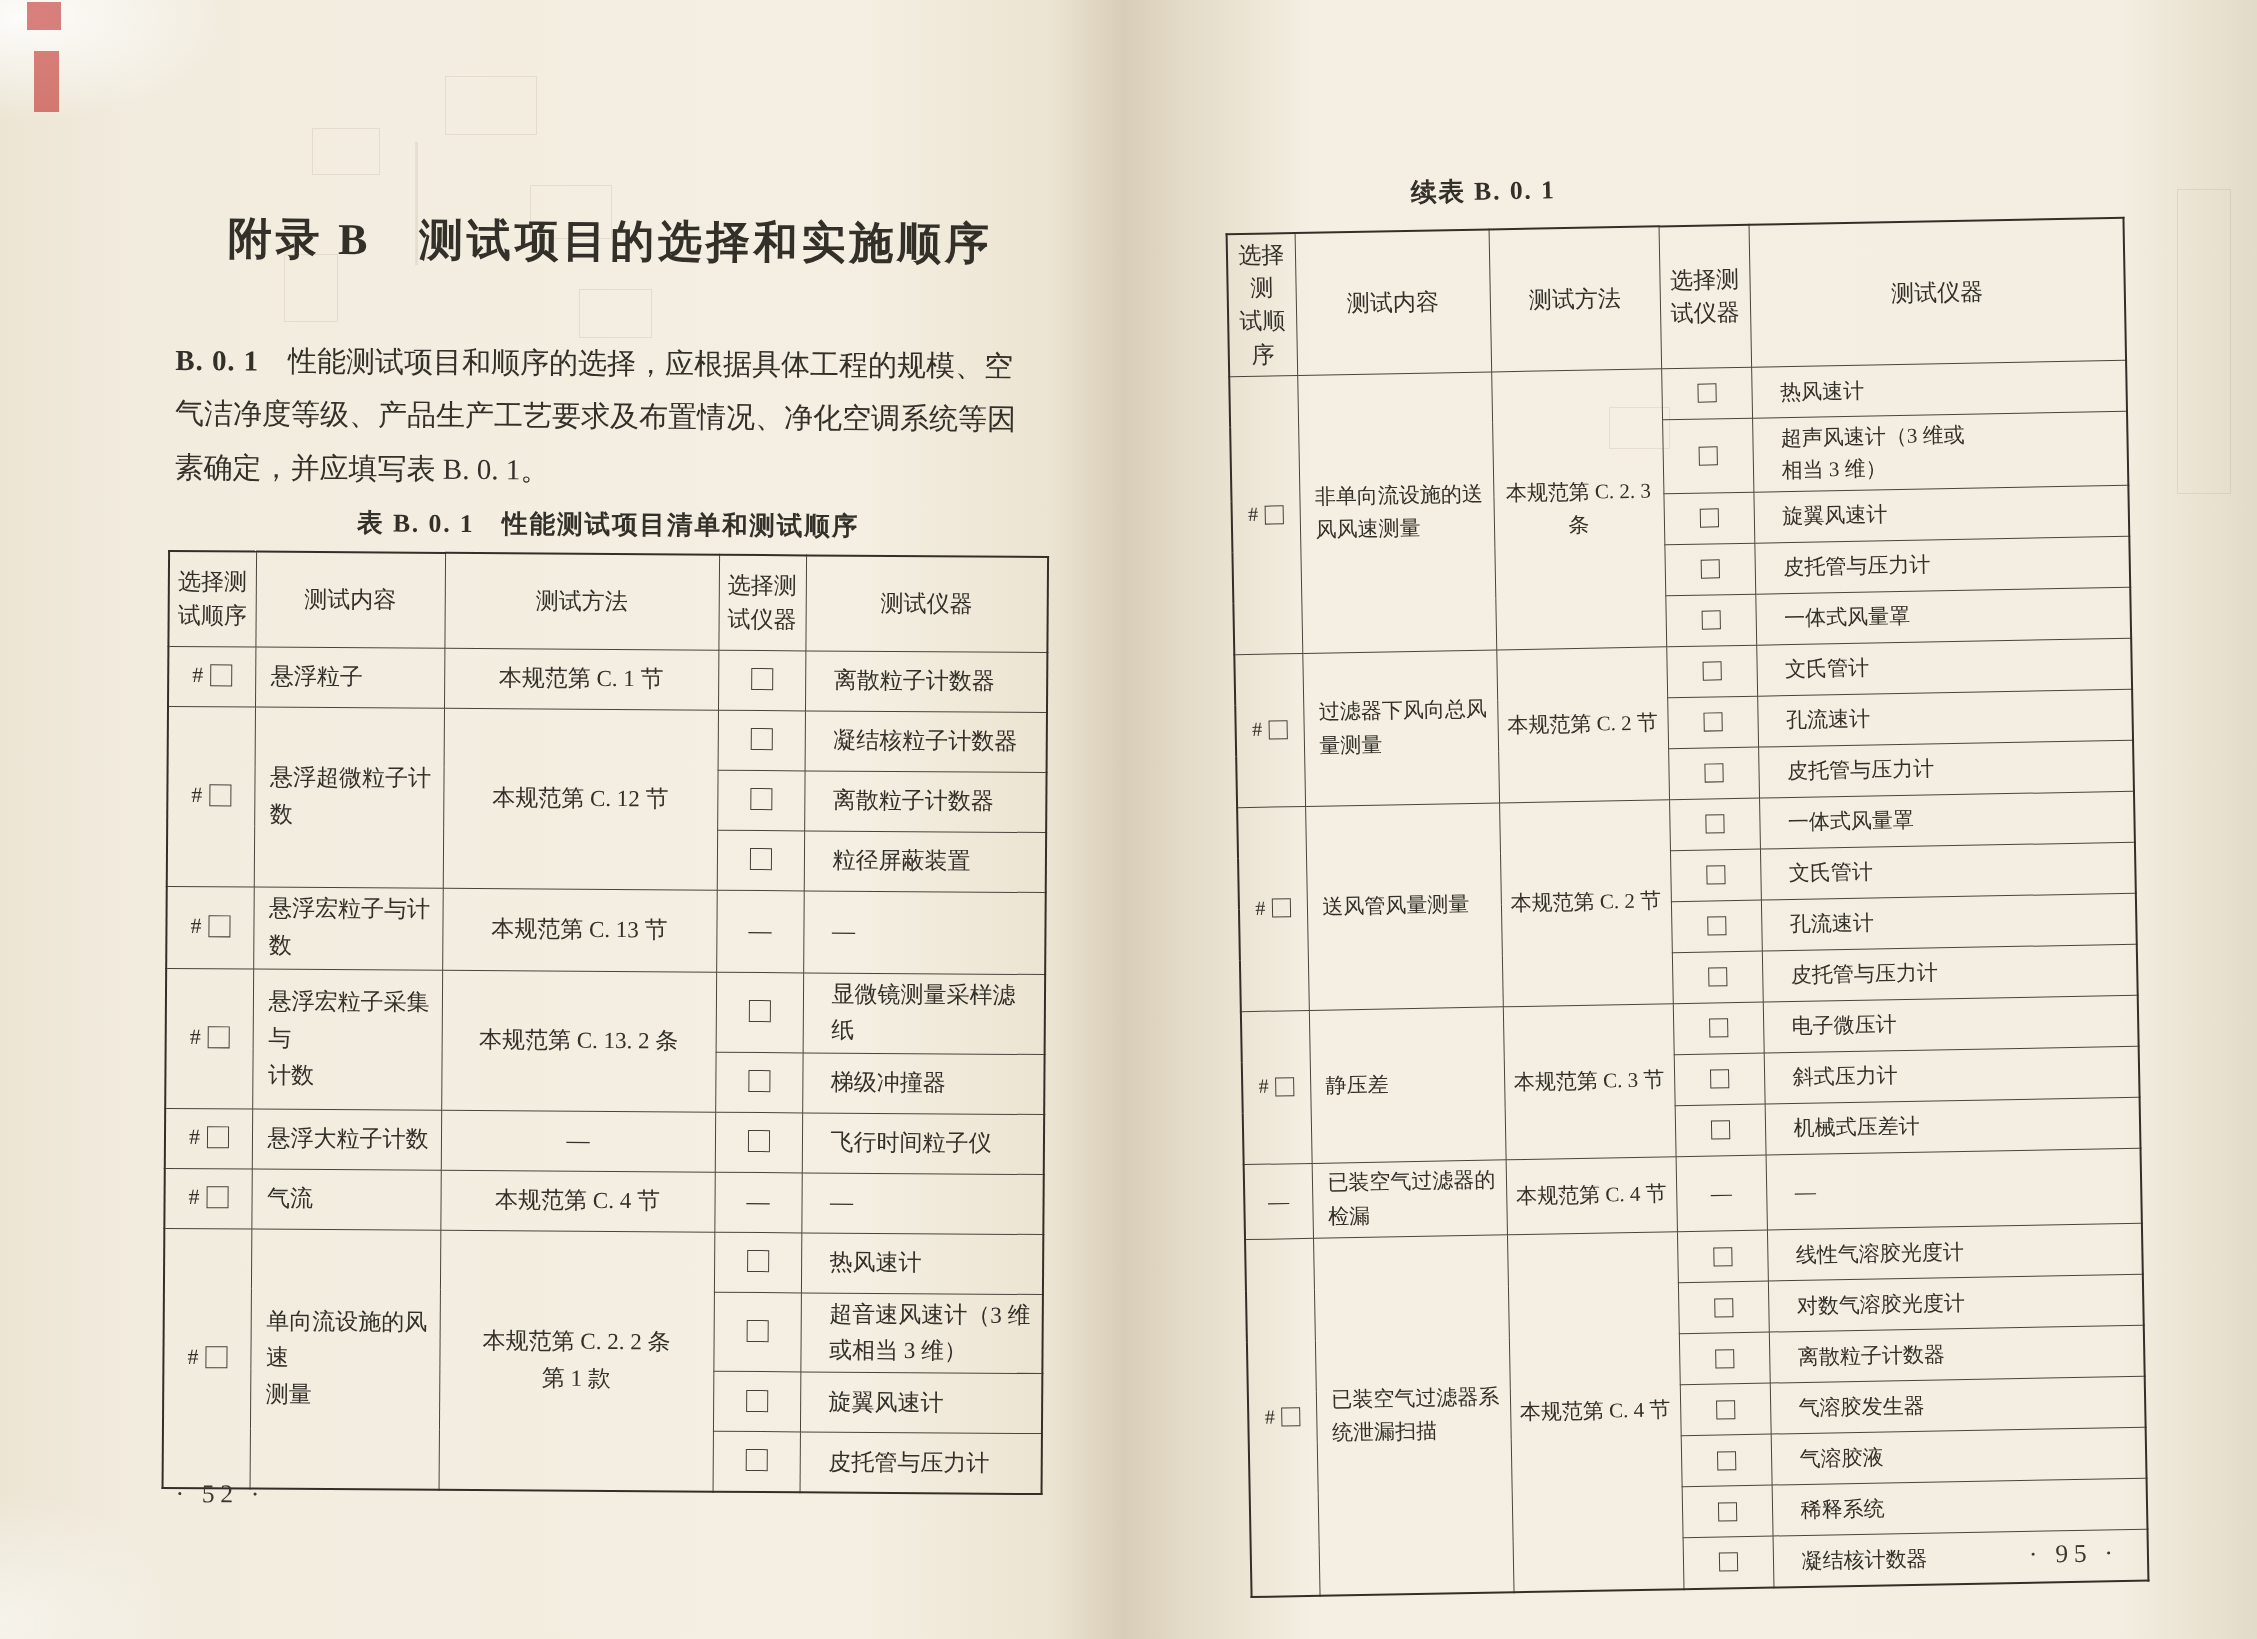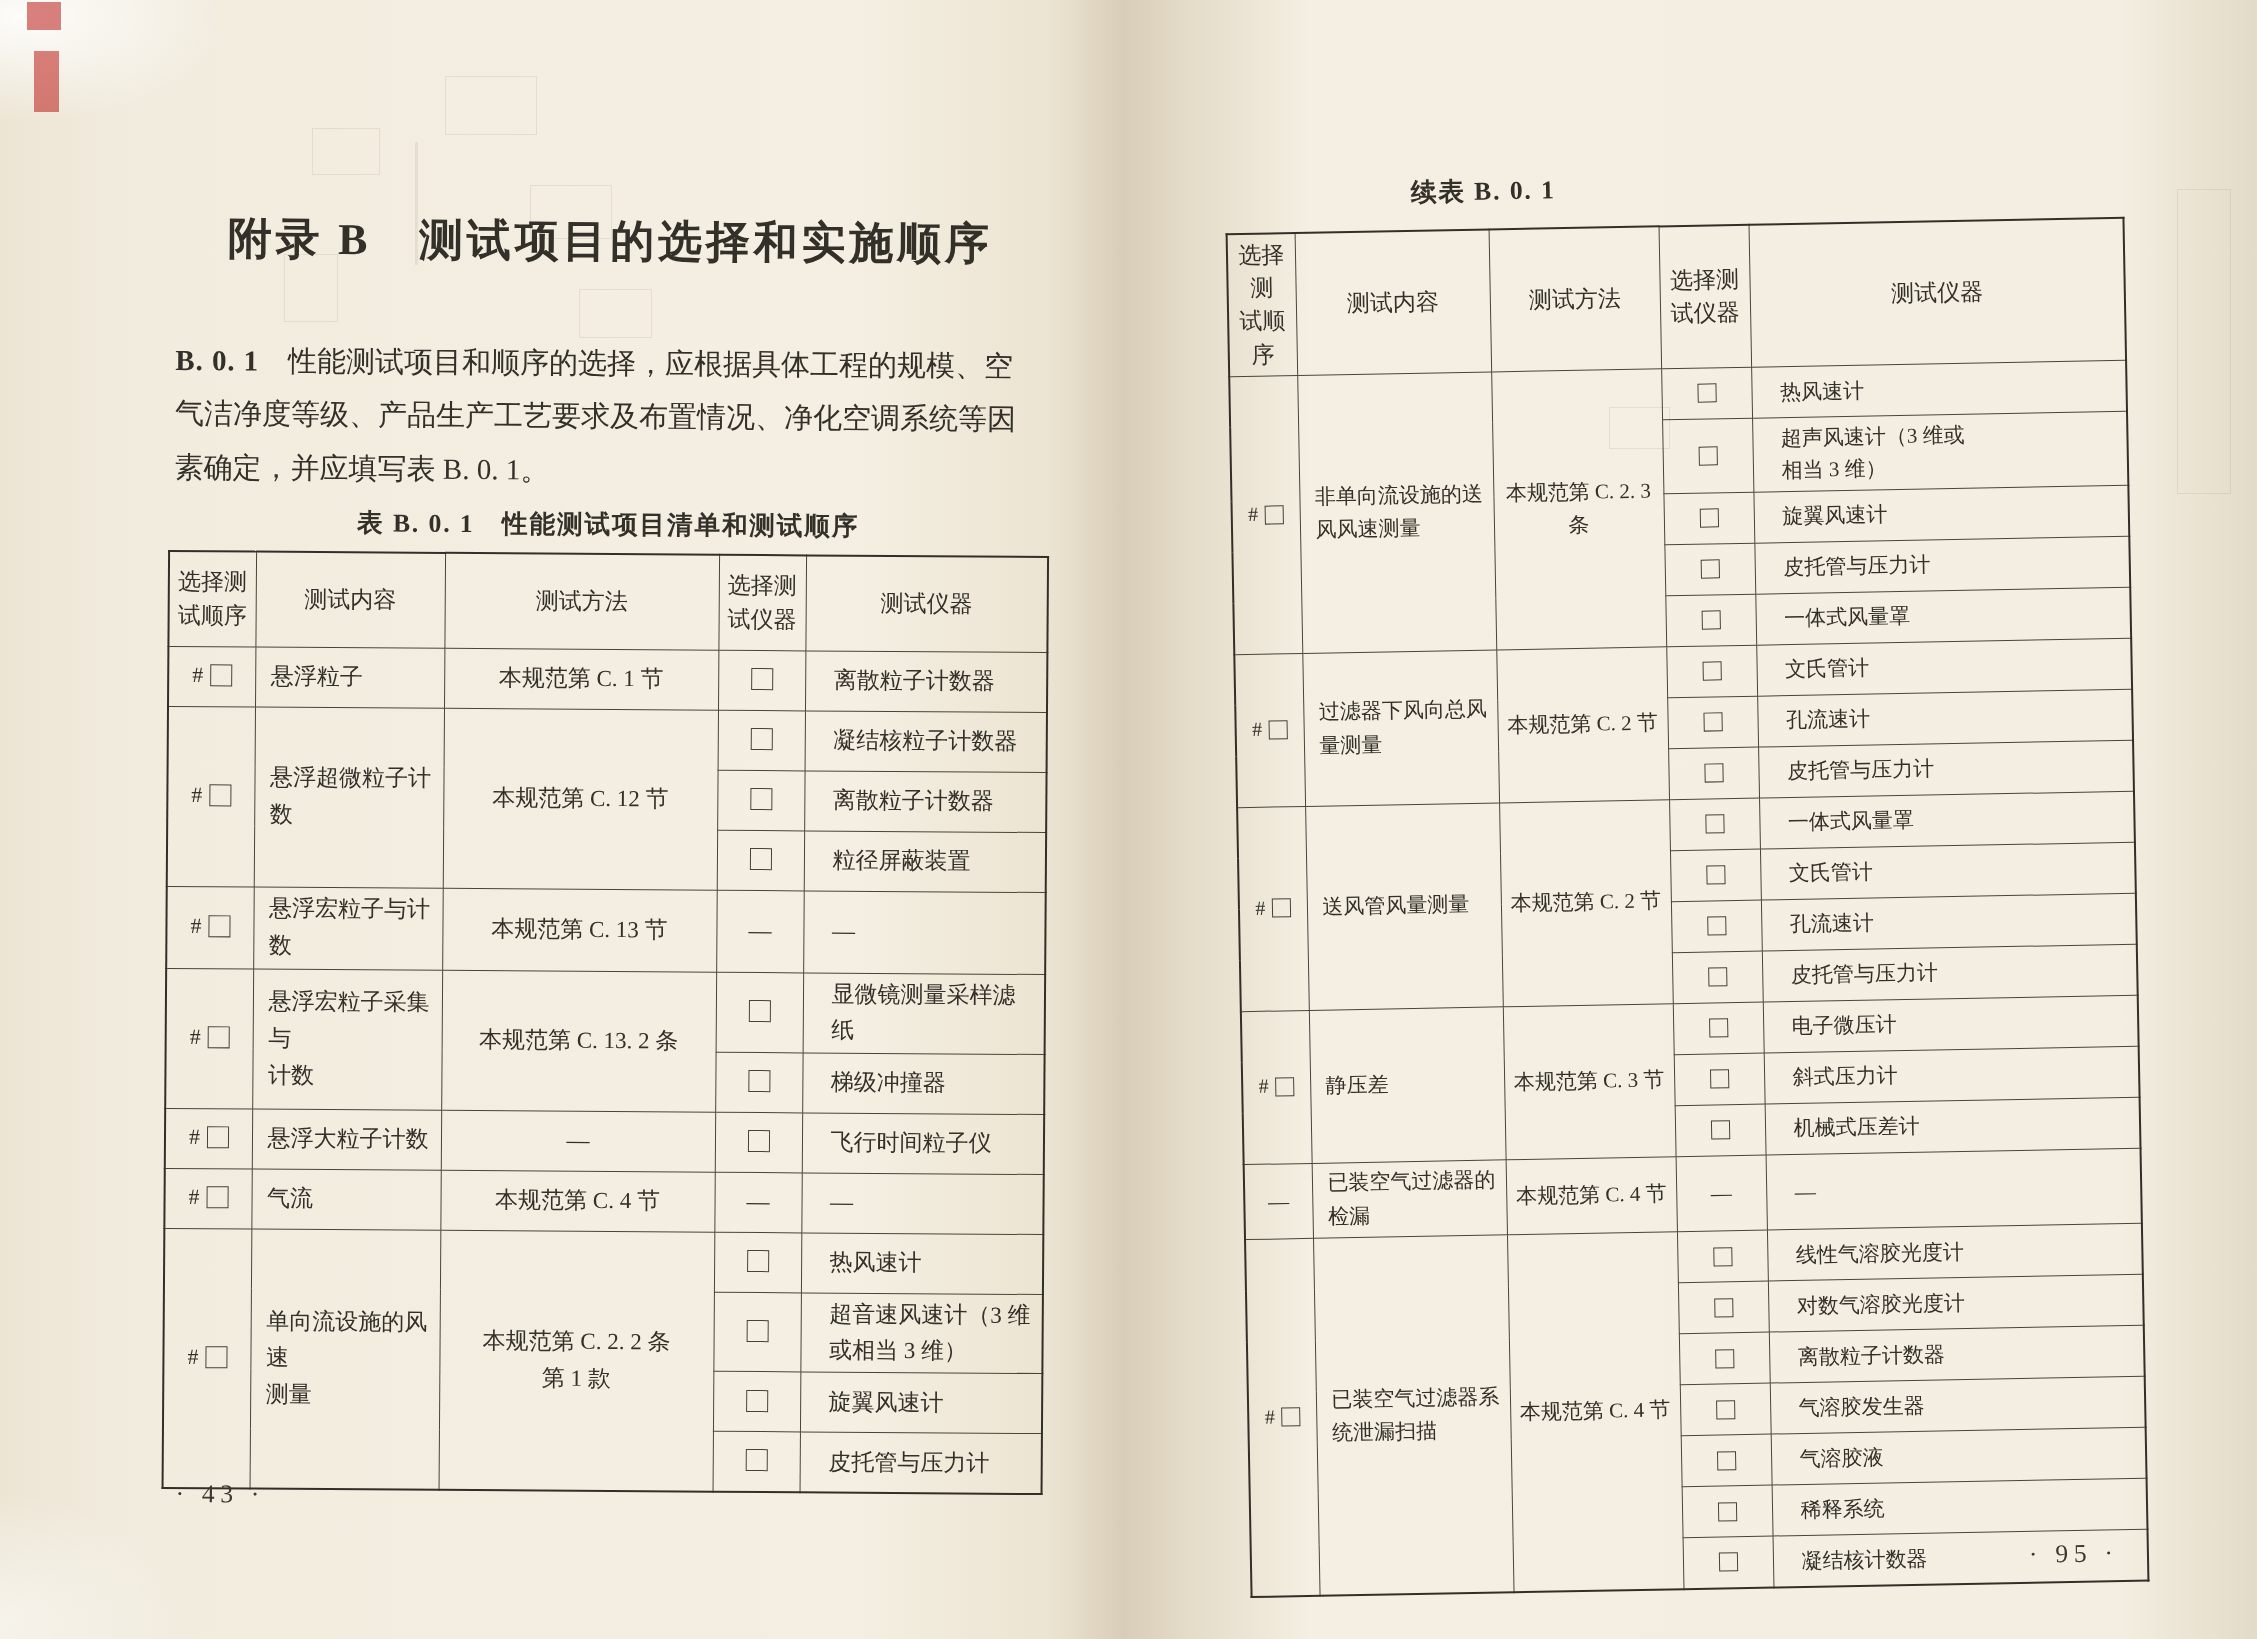--- a/index.html
+++ b/index.html
@@ -174,21 +174,21 @@
                 <td class="c-check"><span class="cbox"></span></td>
                 <td class="c-instr">旋翼风速计</td>
               </tr>
               <tr>
                 <td class="c-check"><span class="cbox"></span></td>
                 <td class="c-instr">皮托管与压力计</td>
               </tr>
             </tbody>
           </table>
         </div>
-      <div class="pagenum pn-left">· 43 ·</div>
+      <div class="pagenum pn-left">· 52 ·</div>
     </div>
   </div>
 
   <div class="page page-right">
     <div class="tilt tilt-right">
       <div class="caption2">续表 B. 0. 1</div>
       <div class="tblwrap-right" id="tbl-right">
           <table class="tbl tbl-right">
             <colgroup>
               <col style="width: 68px;">

